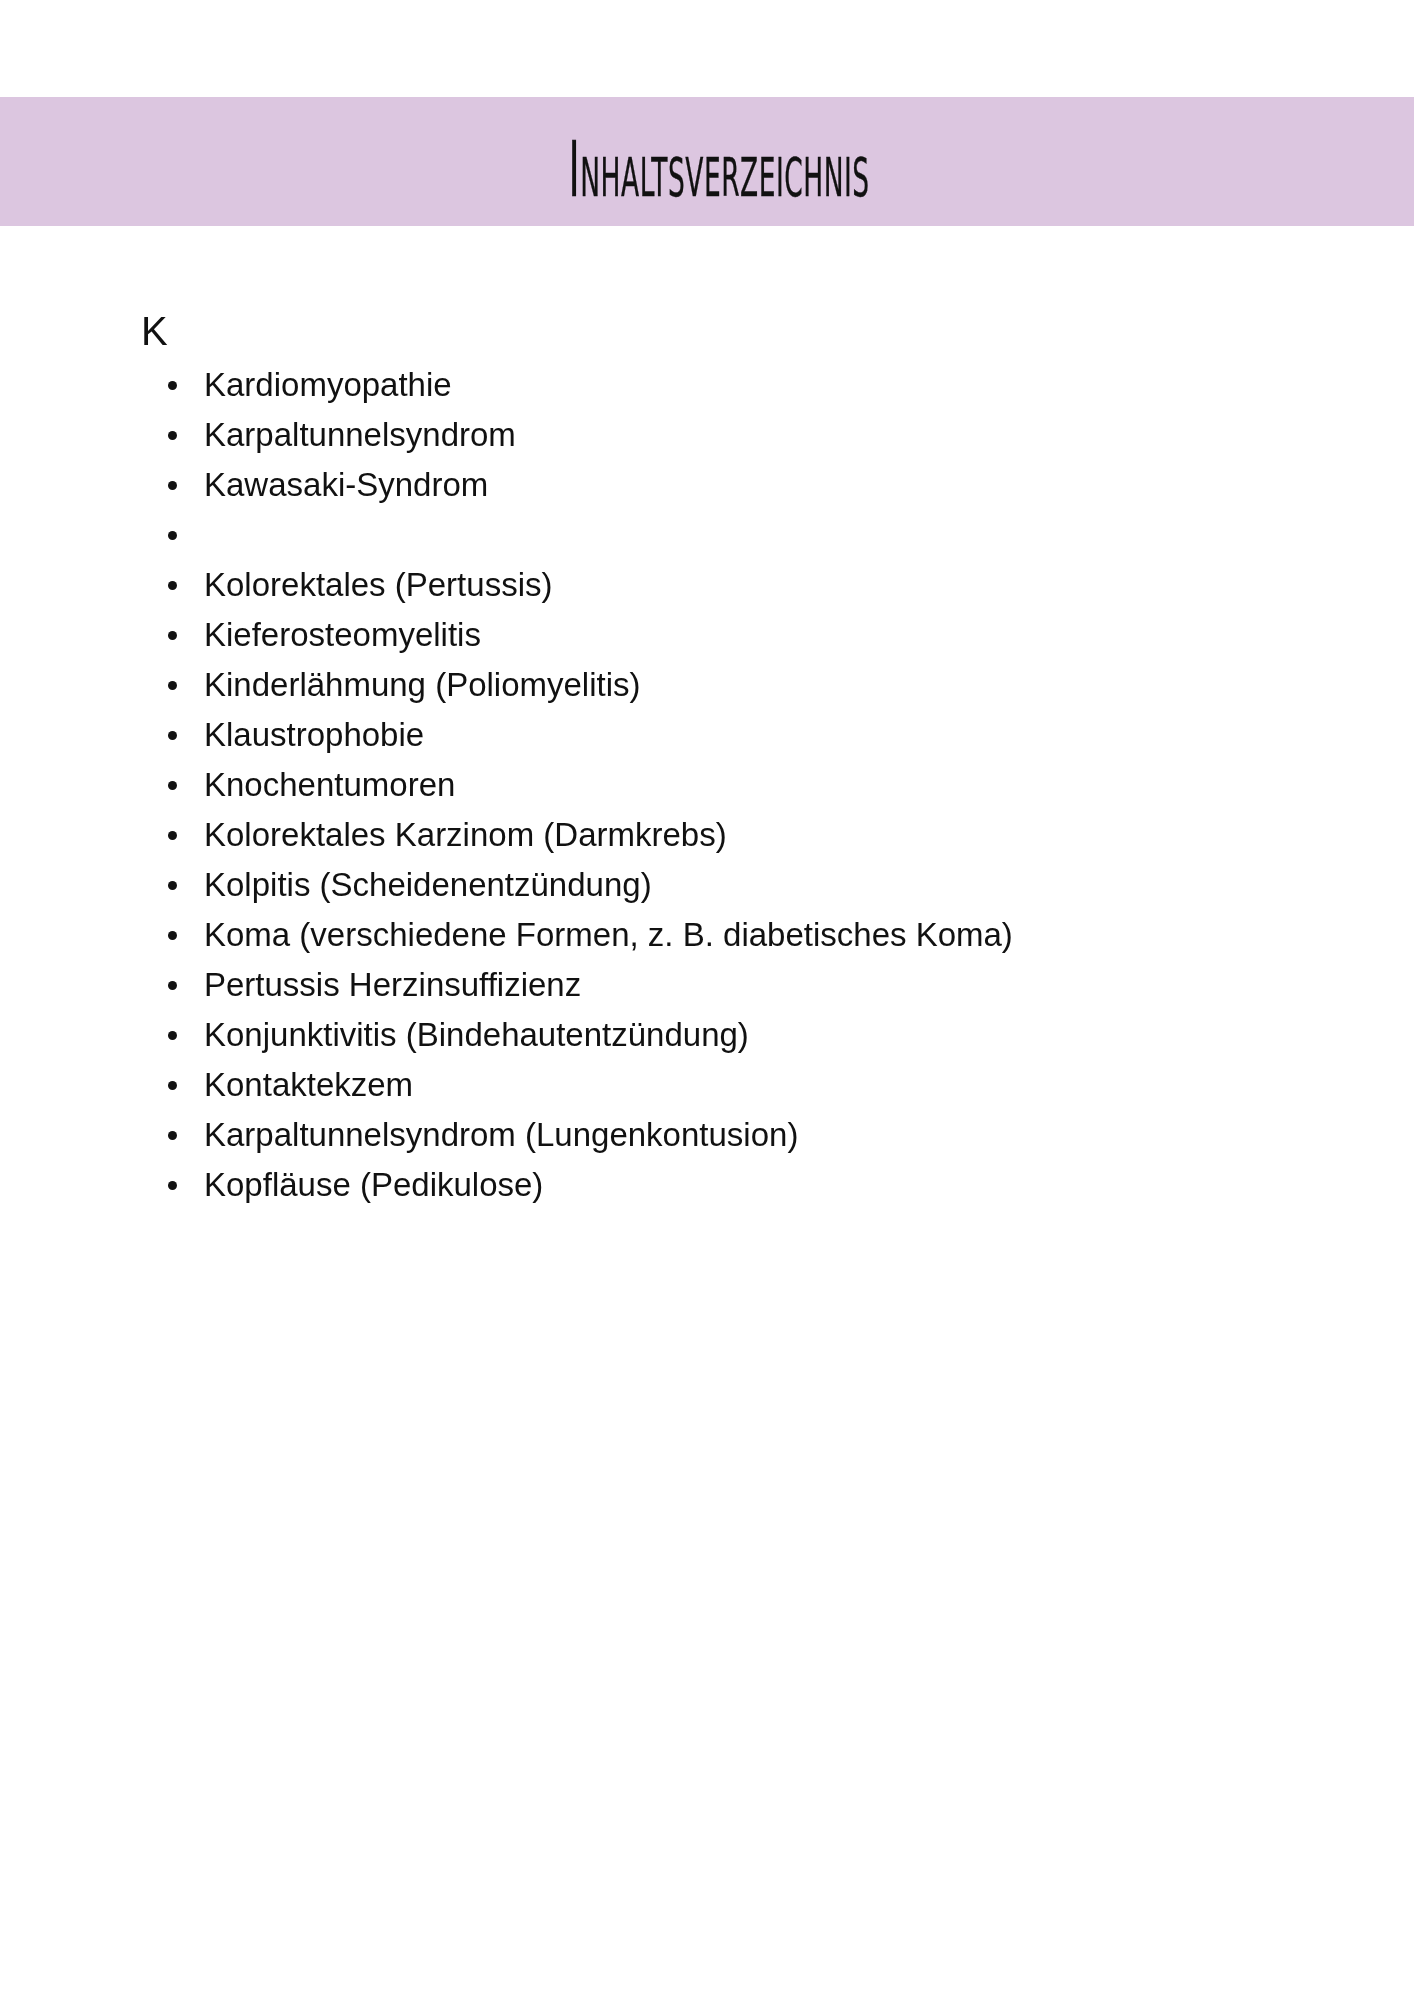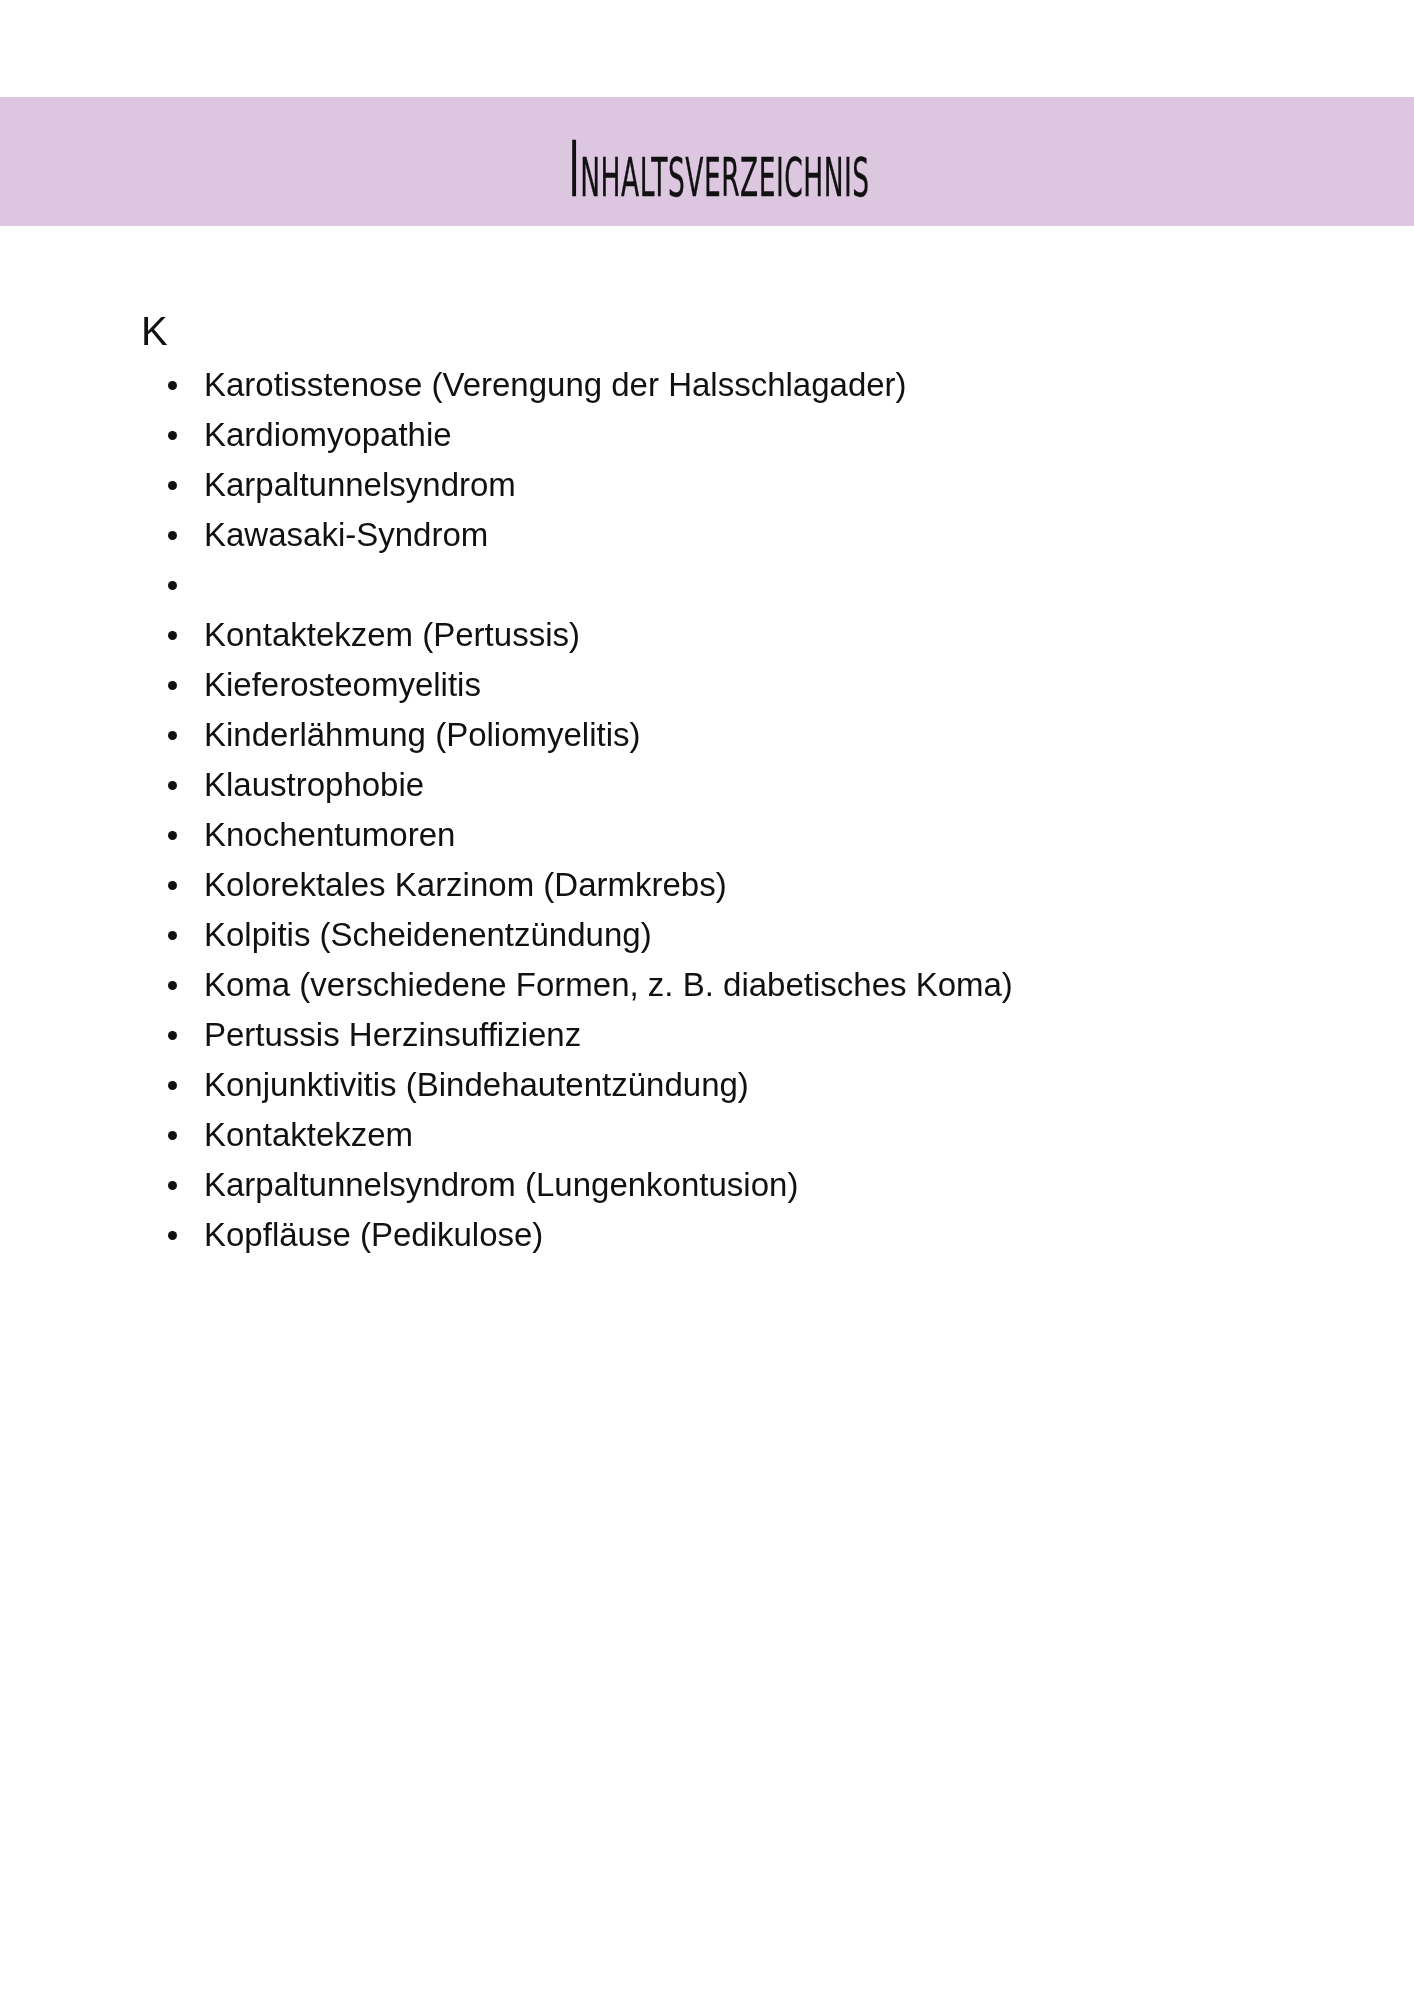--- a/index.html
+++ b/index.html
@@ -83,26 +83,25 @@
   </style>
 </head>
 <body>
 
 <div class="banner"></div>
 <h1 class="banner-title"><span>Inhaltsverzeichnis</span></h1>
 
 <h2 class="section-letter">K</h2>
 
 <ul class="toc-list">
-  <li class="toc-item"><span class="toc-bullet"></span><span>Karotisstenose (Verengung der Halsschlagader)</span></li>
   <li class="toc-item"><span class="toc-bullet"></span><span>Kardiomyopathie</span></li>
   <li class="toc-item"><span class="toc-bullet"></span><span>Karpaltunnelsyndrom</span></li>
   <li class="toc-item"><span class="toc-bullet"></span><span>Kawasaki-Syndrom</span></li>
   <li class="toc-item"><span class="toc-bullet"></span></li>
-  <li class="toc-item"><span class="toc-bullet"></span><span>Kontaktekzem (Pertussis)</span></li>
+  <li class="toc-item"><span class="toc-bullet"></span><span>Kolorektales (Pertussis)</span></li>
   <li class="toc-item"><span class="toc-bullet"></span><span>Kieferosteomyelitis</span></li>
   <li class="toc-item"><span class="toc-bullet"></span><span>Kinderlähmung (Poliomyelitis)</span></li>
   <li class="toc-item"><span class="toc-bullet"></span><span>Klaustrophobie</span></li>
   <li class="toc-item"><span class="toc-bullet"></span><span>Knochentumoren</span></li>
   <li class="toc-item"><span class="toc-bullet"></span><span>Kolorektales Karzinom (Darmkrebs)</span></li>
   <li class="toc-item"><span class="toc-bullet"></span><span>Kolpitis (Scheidenentzündung)</span></li>
   <li class="toc-item"><span class="toc-bullet"></span><span>Koma (verschiedene Formen, z. B. diabetisches Koma)</span></li>
   <li class="toc-item"><span class="toc-bullet"></span><span>Pertussis Herzinsuffizienz</span></li>
   <li class="toc-item"><span class="toc-bullet"></span><span>Konjunktivitis (Bindehautentzündung)</span></li>
   <li class="toc-item"><span class="toc-bullet"></span><span>Kontaktekzem</span></li>

